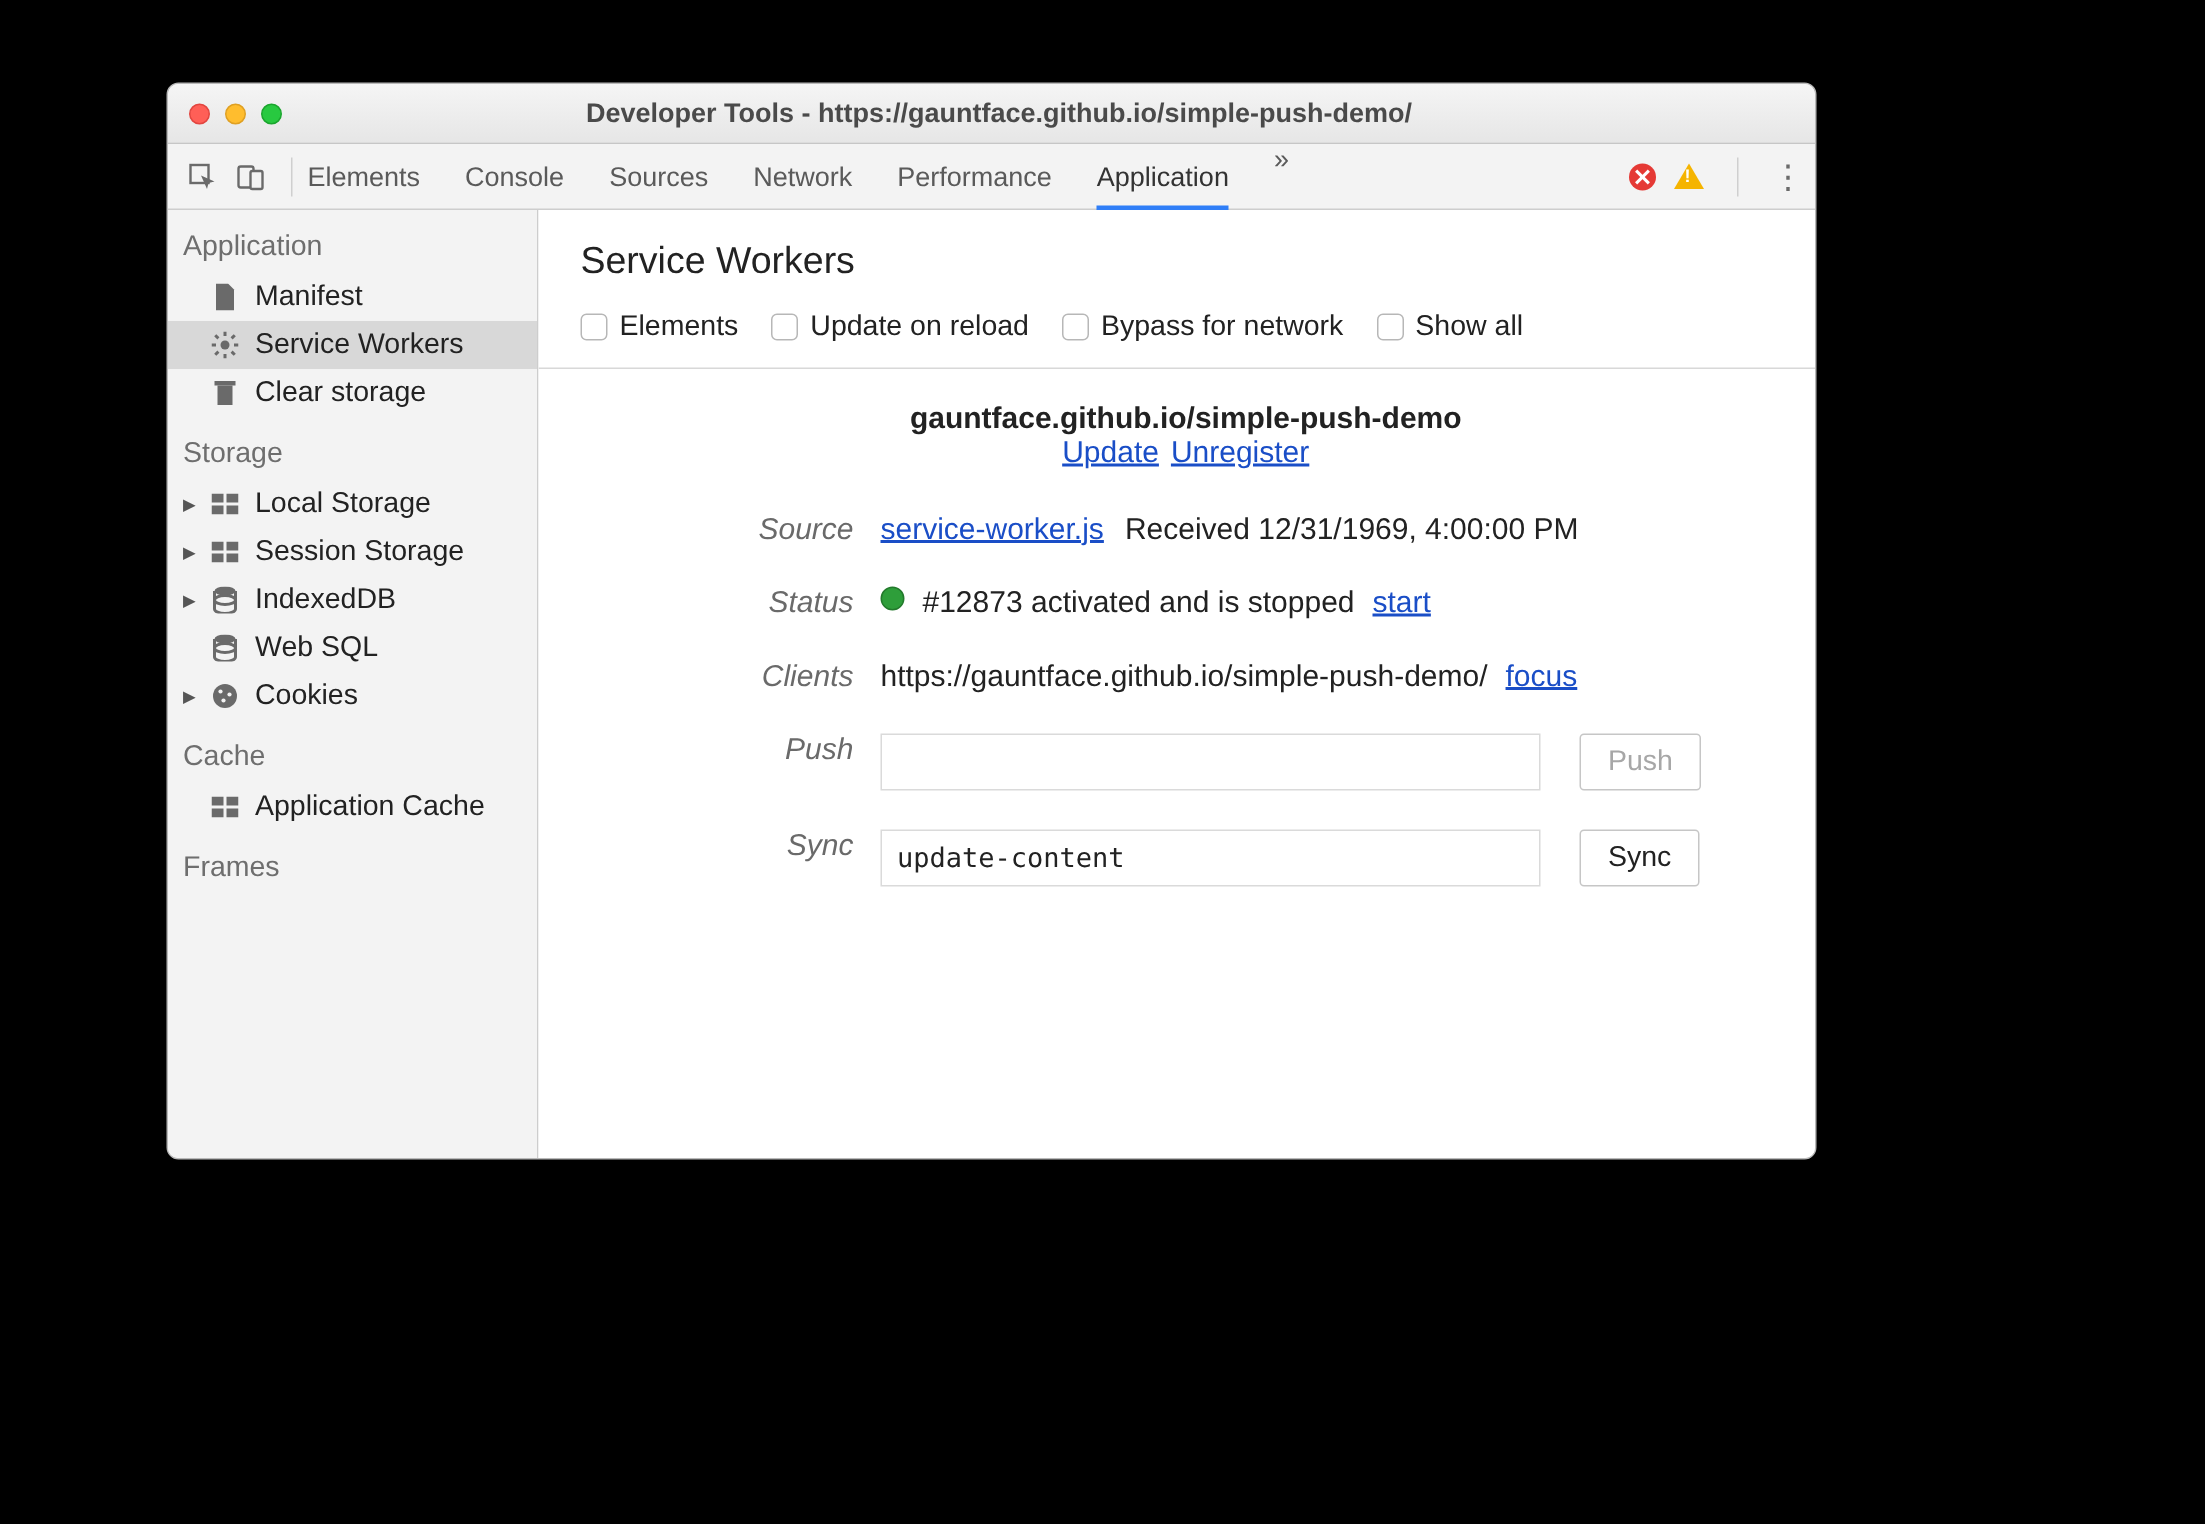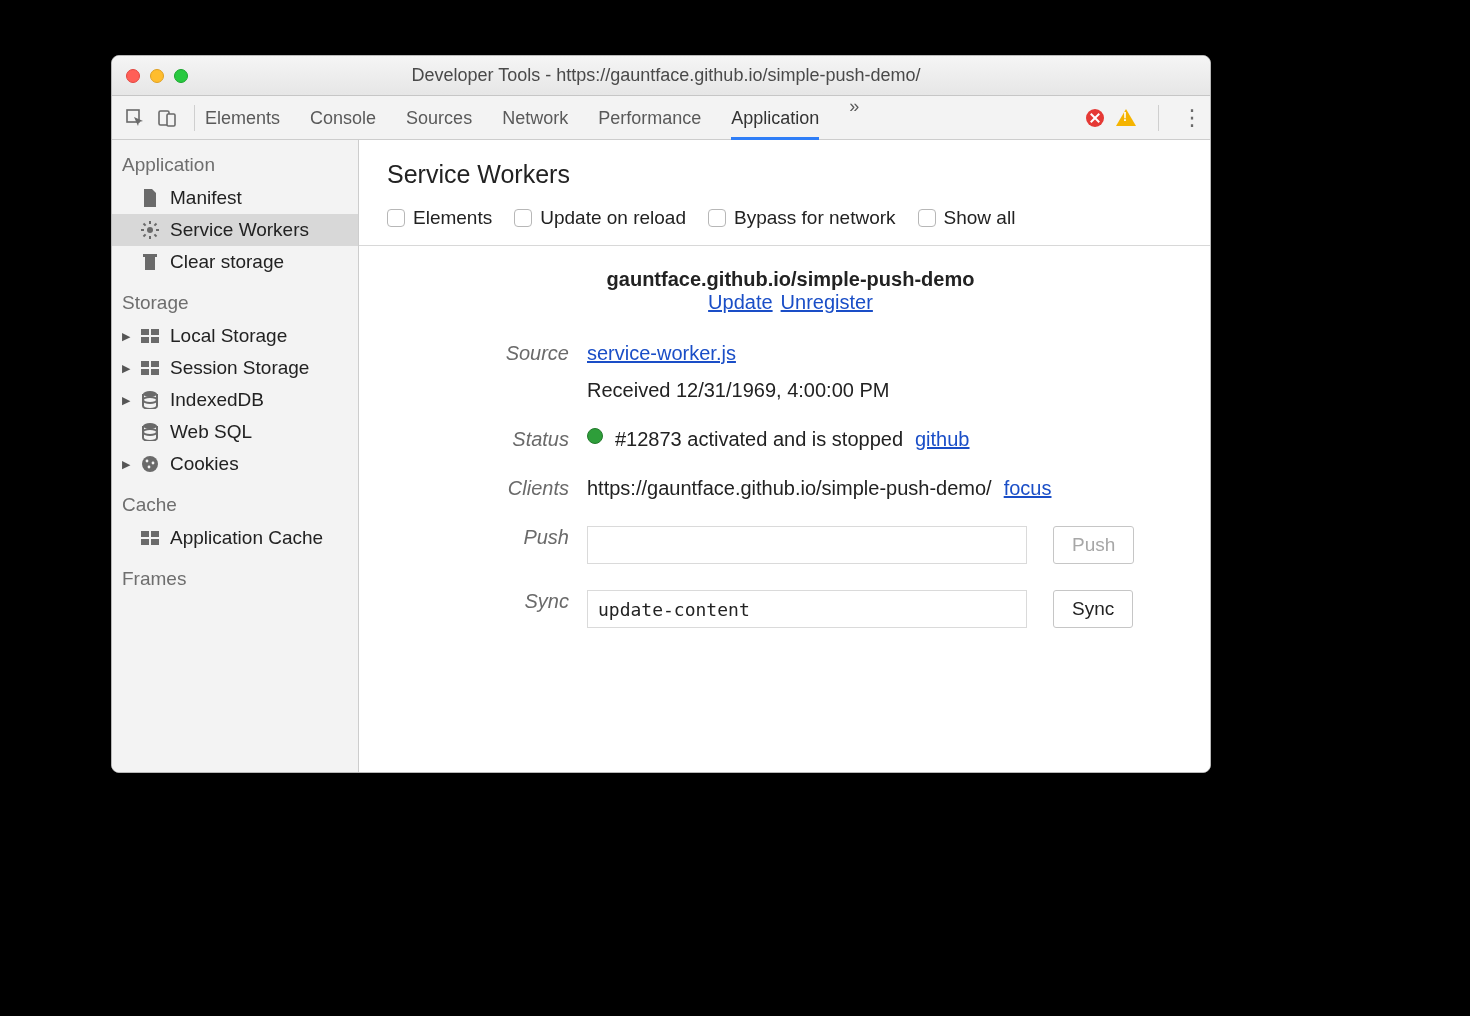--- a/index.html
+++ b/index.html
@@ -36,21 +36,21 @@
   flex-shrink: 0;
 }
 .traffic { display: flex; gap: 10px; }
 .traffic span {
   width: 14px; height: 14px; border-radius: 50%;
 }
 .t-close { background: #ff5f57; border: 1px solid #e24640; }
 .t-min   { background: #ffbd2e; border: 1px solid #dfa023; }
 .t-max   { background: #28c940; border: 1px solid #1ba62e; }
 .titlebar-title {
-  flex: 1; text-align: center; font-size: 18px; color: #4a4a4a; font-weight: 400;
+  flex: 1; text-align: center; font-size: 18px; color: #4a4a4a; font-weight: 700;
   margin-left: -52px;
 }
 .toolbar {
   height: 44px;
   background: #f3f3f3;
   border-bottom: 1px solid #cdcdcd;
   display: flex; align-items: center;
   padding: 0 8px;
   flex-shrink: 0;
   font-size: 18px;
@@ -109,21 +109,21 @@
   display:flex; align-items:center; padding: 22px 28px 10px 40px; flex-direction: column;
 }
 .origin { font-weight: 700; font-size: 20px; color:#222; flex:1; }
 .origin-actions { display:flex; gap:8px; }
 .link { color:#1a4ec7; text-decoration: underline; cursor:pointer; font-size:20px;}
 .detail-grid {
   padding: 18px 28px 20px 28px;
 }
 .drow { display:flex; align-items:flex-start; margin-bottom: 26px; font-size:20px;}
 .drow .dlabel { width: 200px; text-align:right; padding-right: 18px; color:#6a6a6a;font-style:italic; }
-.drow .dval { flex:1; display:flex; flex-direction:column; gap:14px; color:#222; }
+.drow .dval { flex:1; display:flex; flex-direction:row; gap:14px; color:#222; }
 .inline { display:flex; gap:12px; flex-wrap:wrap;}
 .status-dot { width:16px; height:16px; border-radius:50%; background:#2e9e3a; border:1px solid #237a2c;}
 .text-input {
   height:38px; border:1px solid #dadada; background:#fff; width:440px; padding:0 10px;
   font-size:18px; color:#222; font-family: Menlo, monospace;
 }
 .btn {
   height:38px; border:1px solid #c6c6c6; border-radius:3px; background:#fff;
   padding: 0 18px; font-size:19px; color:#222; cursor:pointer;
   margin-left: 14px;
@@ -327,21 +327,21 @@
             <span class="link">service-worker.js</span>
             <span>Received 12/31/1969, 4:00:00 PM</span>
           </div>
         </div>
         <div class="drow">
           <div class="dlabel">Status</div>
           <div class="dval">
             <div class="inline">
               <span class="status-dot"></span>
               <span>#12873 activated and is stopped</span>
-              <span class="link">github</span>
+              <span class="link">start</span>
             </div>
           </div>
         </div>
         <div class="drow">
           <div class="dlabel">Clients</div>
           <div class="dval">
             <div class="inline">
               <span>https://gauntface.github.io/simple-push-demo/</span>
               <span class="link">focus</span>
             </div>

